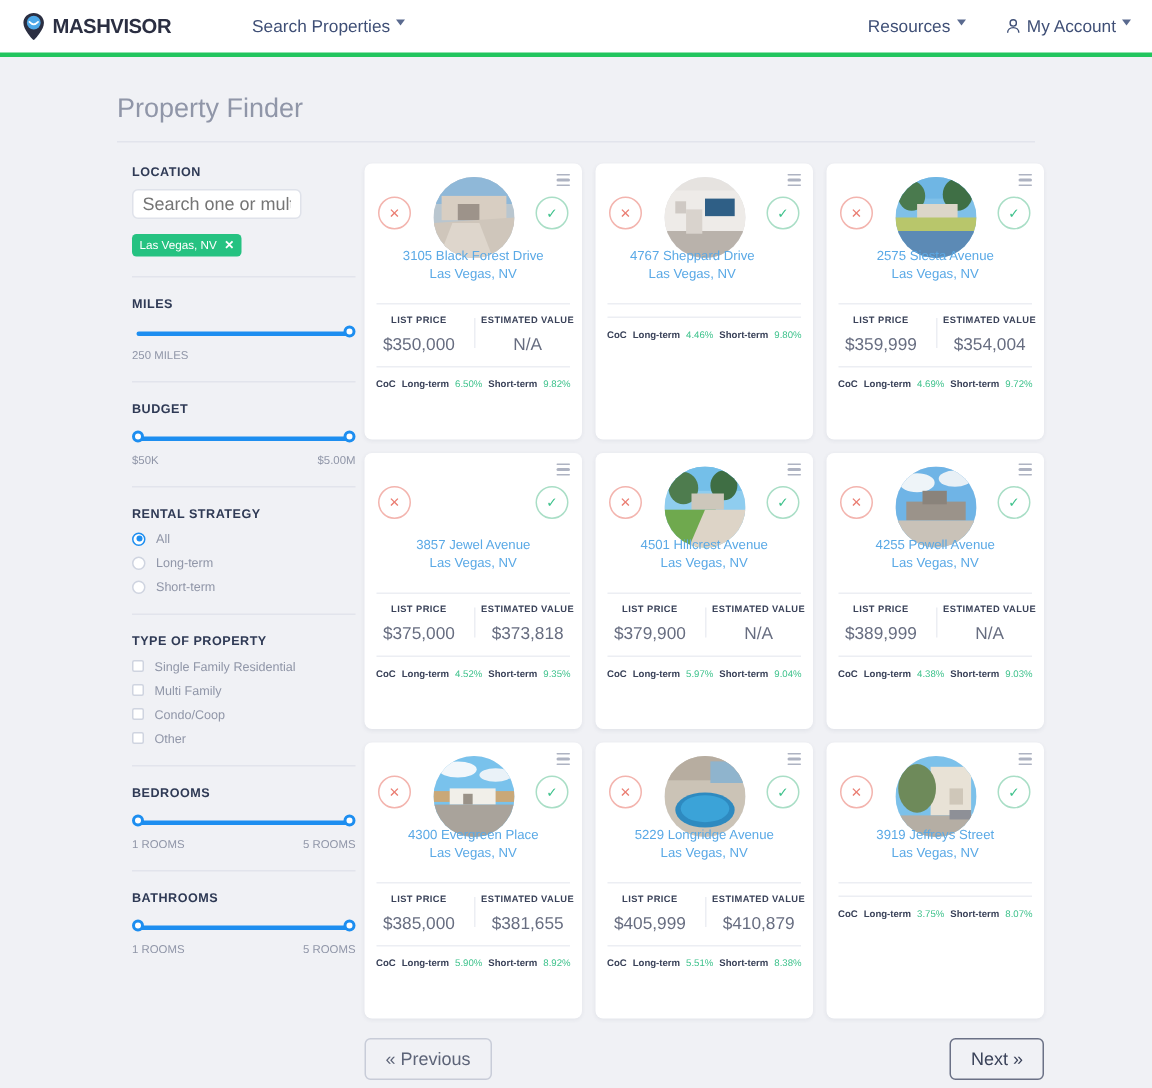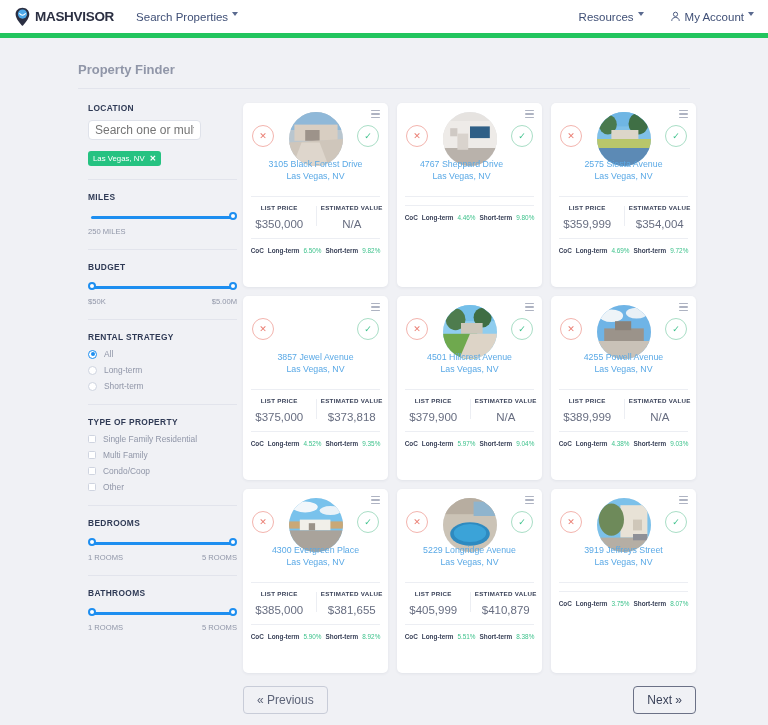--- a/index.html
+++ b/index.html
@@ -7,25 +7,26 @@
     width: 768px; height: 725px;
     font-family: "Liberation Sans", sans-serif;
     background: #f0f1f5;
     overflow: hidden;
   }
 
   
   .topbar {
     height: 38px;
     background: #ffffff;
-    border-bottom: 5px solid #22c55e;
+    border-bottom: 3px solid #22c55e;
     display: flex;
     align-items: center;
     padding: 0 14px;
     position: relative;
+    gap: 32px;
   }
   .brand { display: flex; align-items: center; gap: 4px; }
   .brand-mark { width: 17px; height: 19px; position: relative; }
   .brand-text {
     font-size: 13.5px; font-weight: bold; color: #2b2f42;
     letter-spacing: -0.3px;
   }
   .nav-link {
     font-size: 11.5px; color: #3f4f76; display: flex; align-items: flex-start;
     gap: 4px; cursor: pointer; white-space: nowrap;
@@ -35,21 +36,21 @@
   .caret {
     width: 0; height: 0; border-left: 3.5px solid transparent;
     border-right: 3.5px solid transparent; border-top: 4px solid #5a6a8f;
     margin-top: 1px;
   }
   .person-ico { width: 11px; height: 11px; }
 
   
   .page { padding: 0 0 0 0; }
   .page-title {
-    font-size: 13px; color: #9096a8; font-weight: bold;
+    font-size: 18px; color: #9096a8; font-weight: normal;
     padding: 24px 0 11px 78px;
   }
   .title-rule {
     border-bottom: 1px solid #e2e4ec;
     margin: 0 78px 0 78px;
   }
   .content {
     display: flex;
     padding: 14px 72px 0 88px;
     gap: 0;

